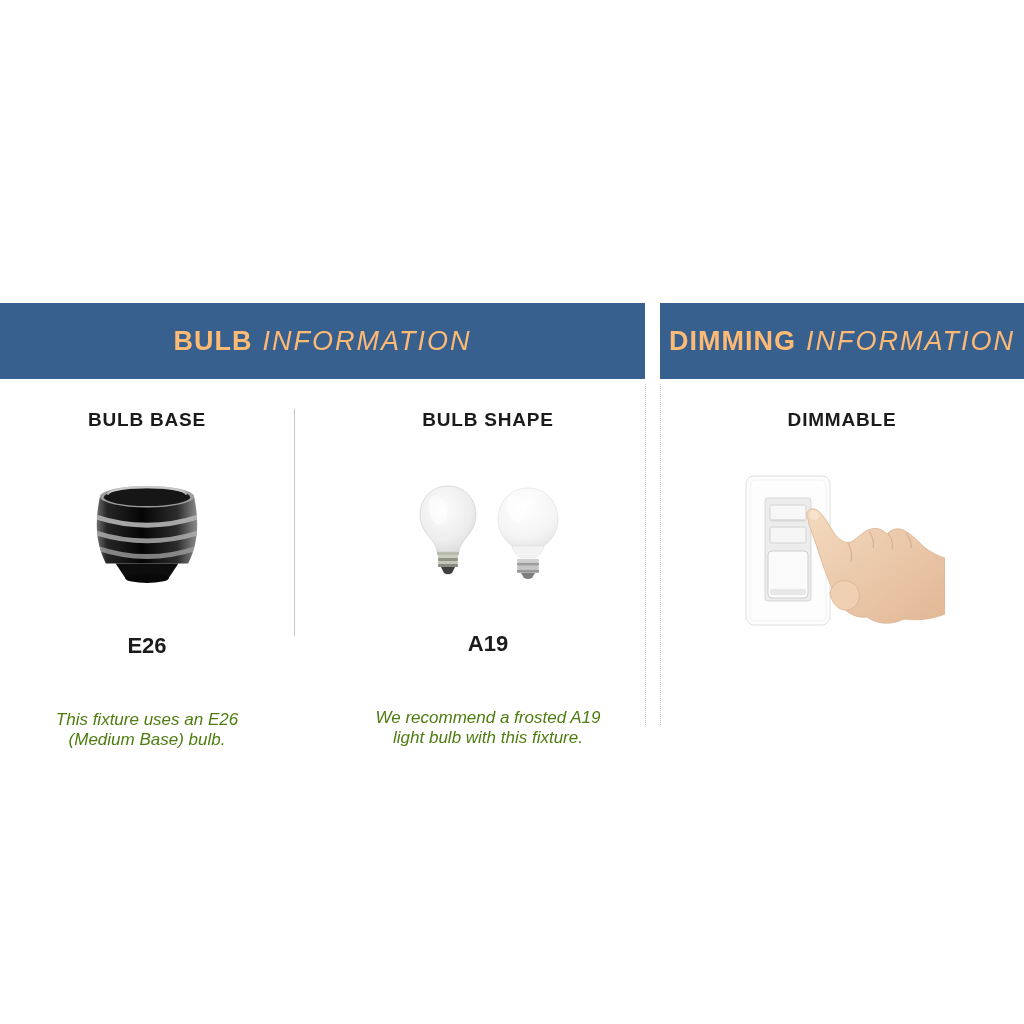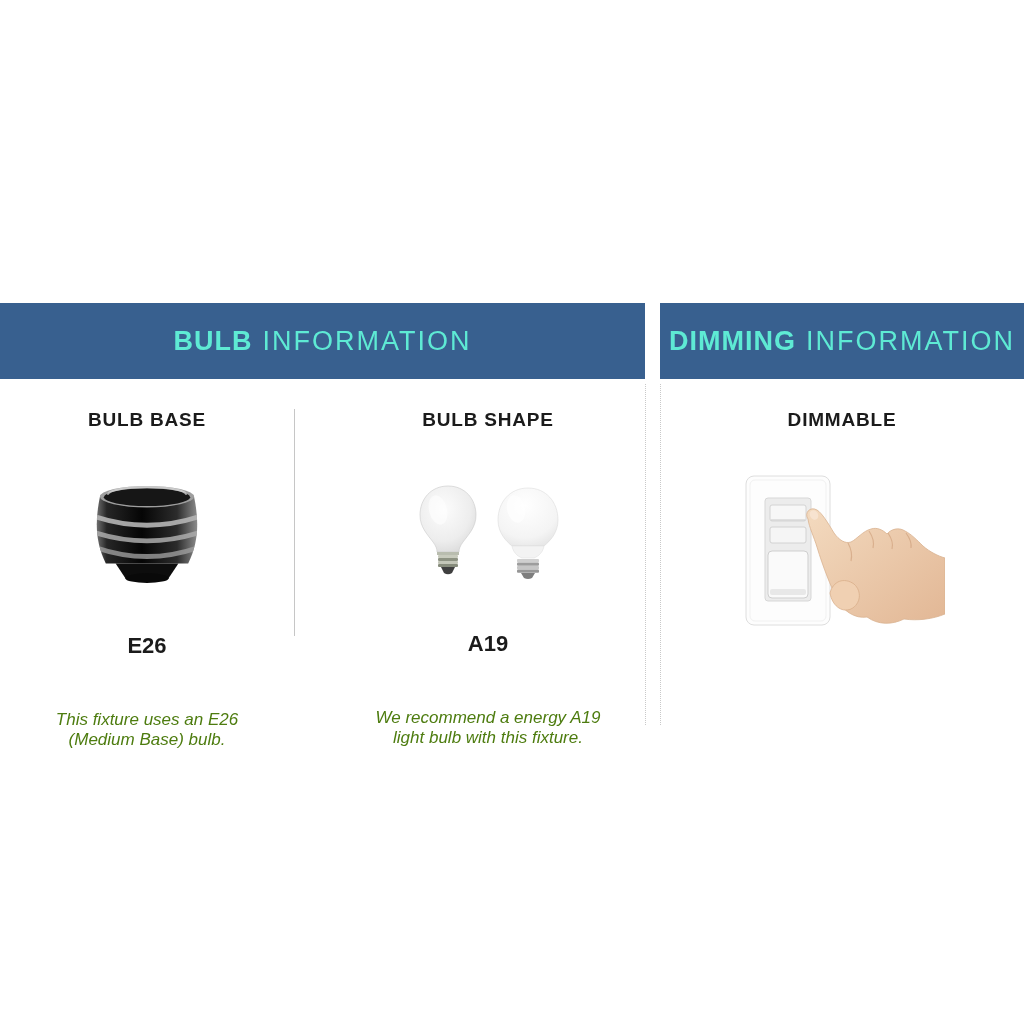--- a/index.html
+++ b/index.html
@@ -2,28 +2,28 @@
 <html><head>
 <meta charset="utf-8">
 <style>
   html,body{margin:0;padding:0;background:#ffffff;}
   .canvas{
     position:relative;width:1024px;height:1024px;background:#ffffff;
     overflow:hidden;font-family:"Liberation Sans",sans-serif;
   }
   
   .bar{
-    position:absolute;top:303px;height:76px;background:#38608F;color:#5eead4;
+    position:absolute;top:303px;height:76px;background:#38608F;color:#fdba74;
     display:flex;align-items:center;justify-content:center;
     font-size:27px;letter-spacing:1px;white-space:nowrap;
   }
   .bar-left{left:0;width:645px;}
   .bar-right{left:660px;width:364px;}
   .bar-bold{font-weight:700;}
-  .bar-rest{font-weight:400;margin-left:10px;letter-spacing:2px;}
+  .bar-rest{font-weight:400;margin-left:10px;letter-spacing:2px;font-style:italic;}
   
   .vline{position:absolute;left:294px;top:409px;width:1px;height:227px;background:#c6c6c6;}
   .dotline{position:absolute;top:384px;height:341px;width:0;border-left:1px dotted #c9c9c9;}
   .dot1{left:645px;}
   .dot2{left:660px;}
   
   .col{position:absolute;top:400px;display:flex;flex-direction:column;align-items:center;gap:36px;}
   .col1{left:0;width:294px;}
   .col2{left:313px;width:350px;}
   .col3{left:660px;width:364px;}
@@ -135,21 +135,21 @@
         <ellipse cx="113" cy="26" rx="9" ry="14" fill="#ffffff" opacity="0.6" transform="rotate(-12 113 26)"></ellipse>
         <path d="M109 63 L141 63 C140 69 136 73 131 75 L119 75 C114 73 110 69 109 63 Z" fill="#f3f3f3" stroke="#dddddd" stroke-width="0.5"></path>
         <rect x="114" y="76" width="22" height="3.2" rx="1" fill="#cfcfcf"></rect>
         <rect x="114" y="79.5" width="22" height="3.2" rx="1" fill="#9d9d9d"></rect>
         <rect x="114" y="83" width="22" height="3.2" rx="1" fill="#c6c6c6"></rect>
         <rect x="114" y="86.5" width="22" height="3.2" rx="1" fill="#969696"></rect>
         <path d="M118 90 L121 95 Q125 97 129 95 L132 90 Z" fill="#7e7e7e"></path>
       </svg>
     </div>
     <div class="value">A19</div>
-    <div class="desc desc-2">We recommend a energy A19 light bulb with this fixture.</div>
+    <div class="desc desc-2">We recommend a frosted A19 light bulb with this fixture.</div>
   </div>
 
   <div class="col col3">
     <div class="col-title">DIMMABLE</div>
     <div class="img-wrap img-dimmer">
       <svg width="205" height="158" viewBox="0 0 205 158">
         <defs>
           <linearGradient id="sg" x1="0" y1="0" x2="1" y2="1">
             <stop offset="0" stop-color="#f3dabf"></stop>
             <stop offset="1" stop-color="#e2b795"></stop>

